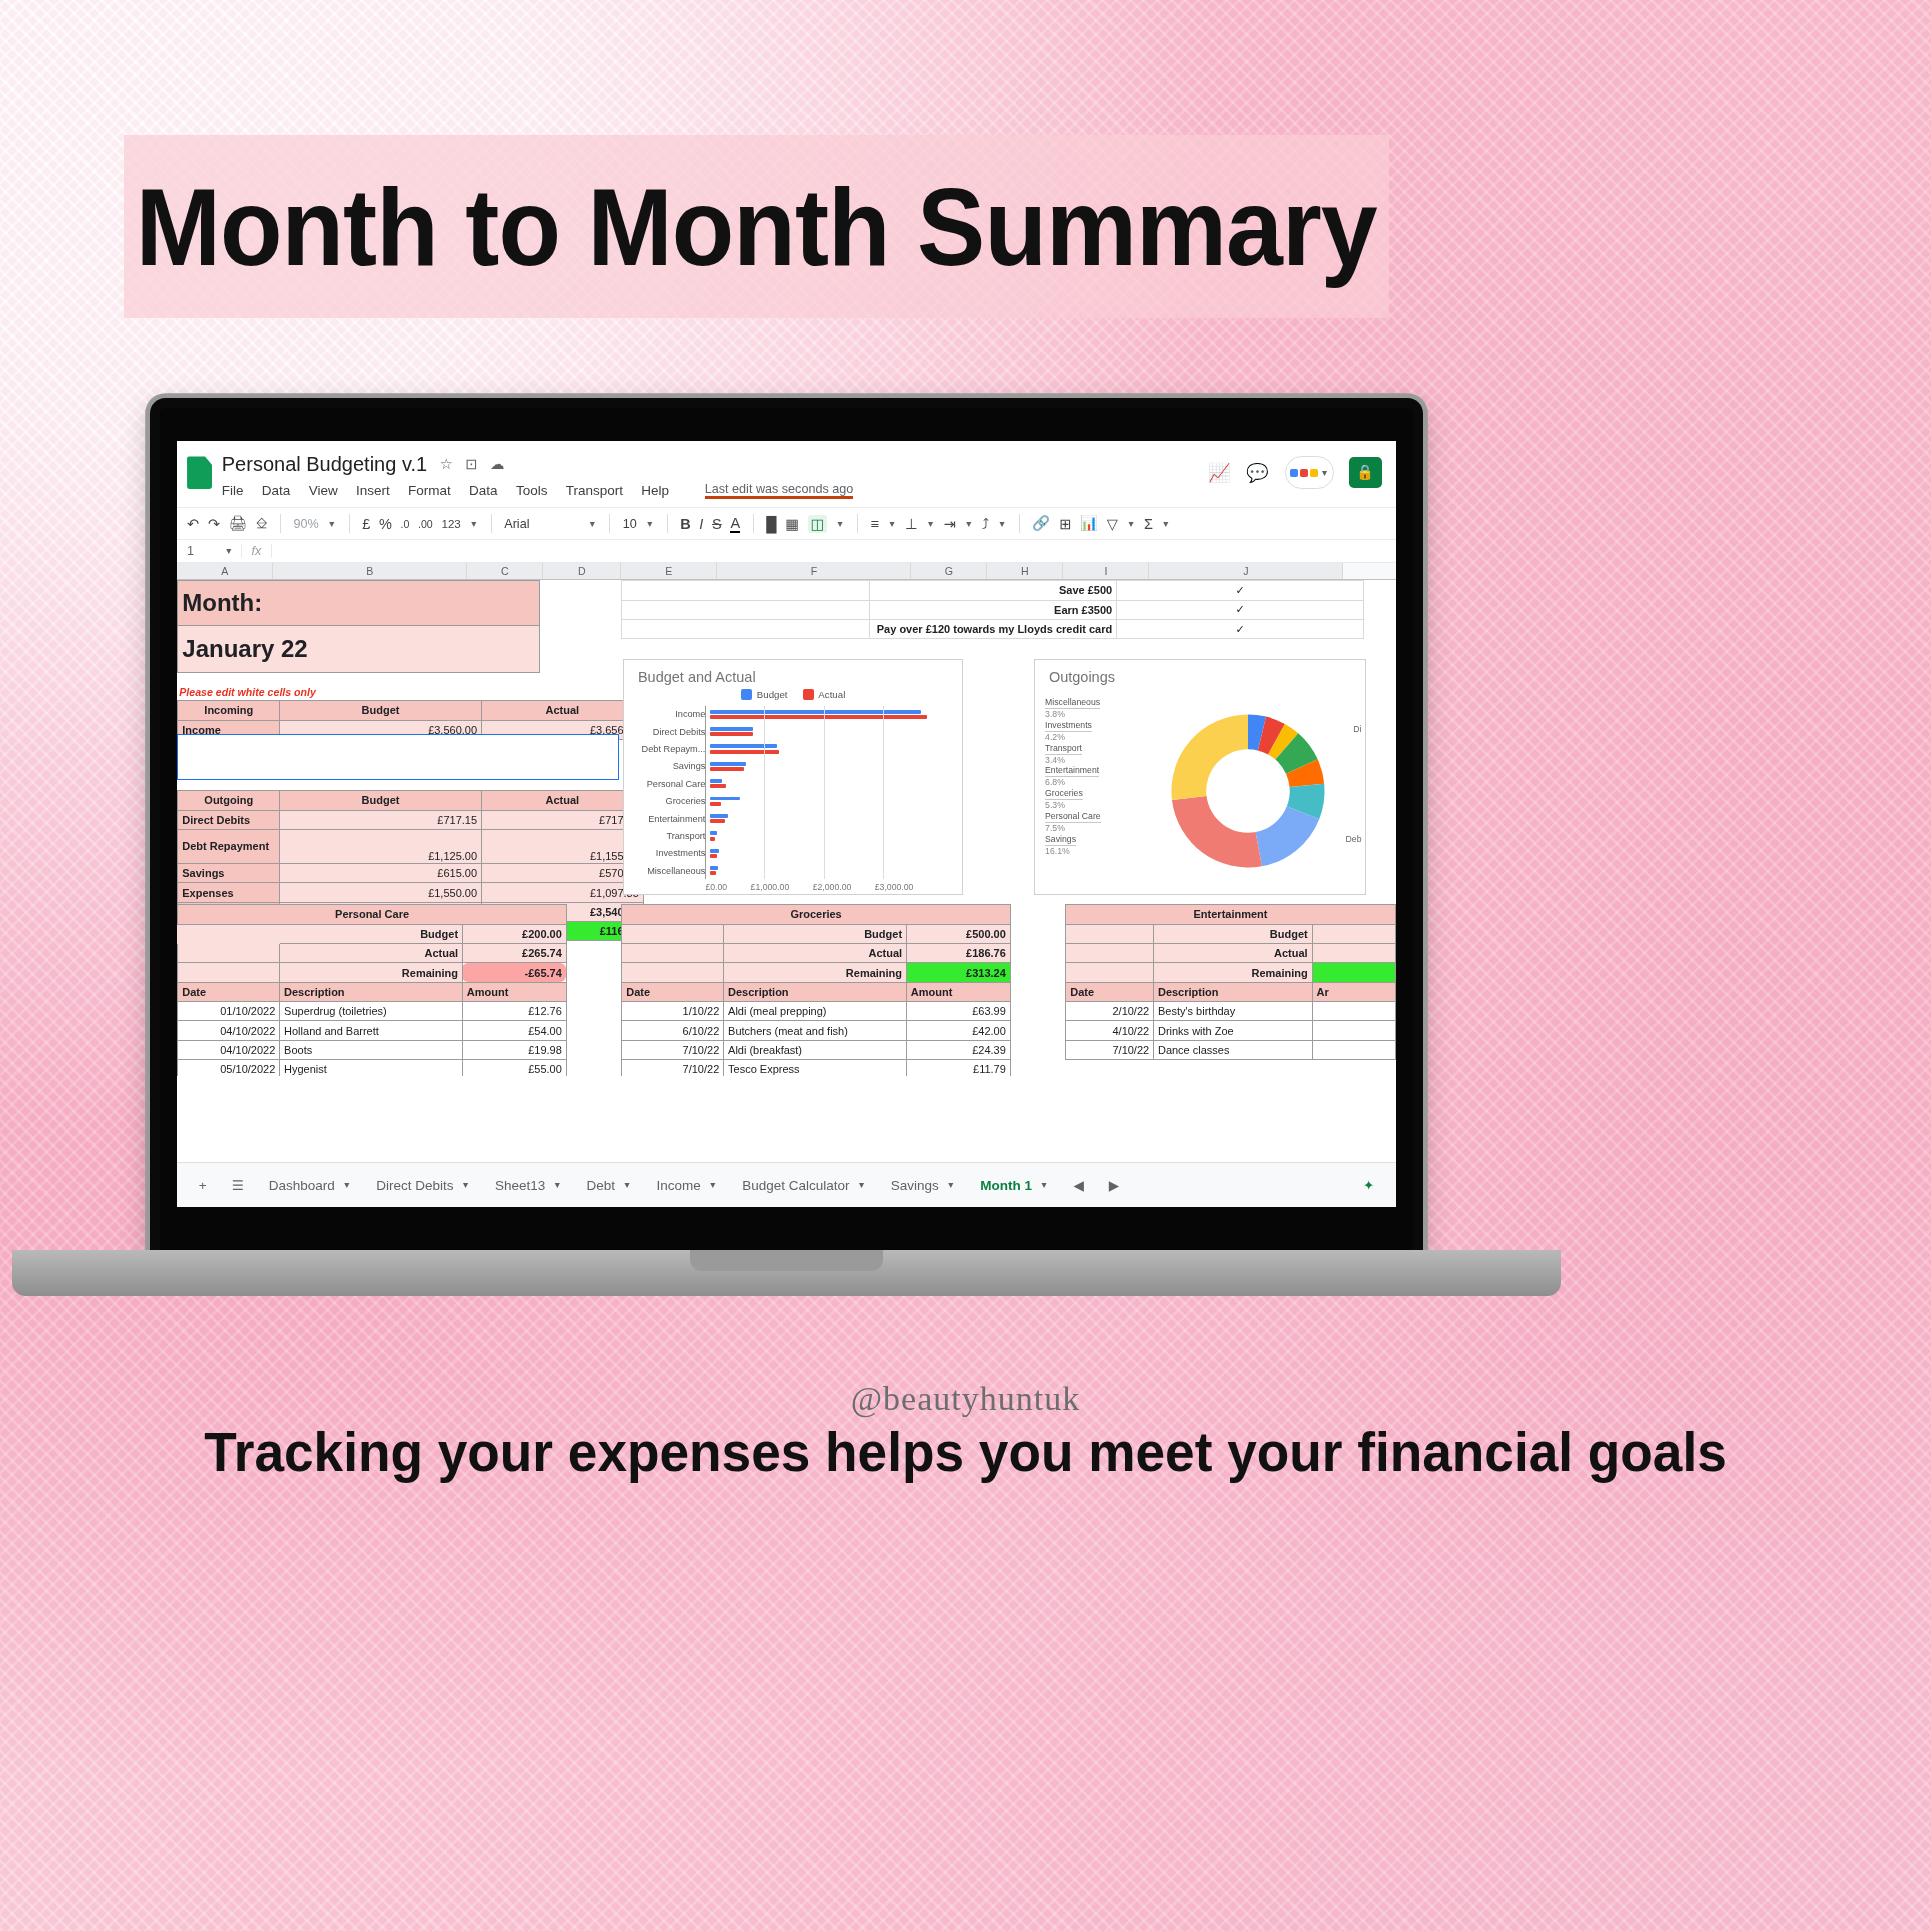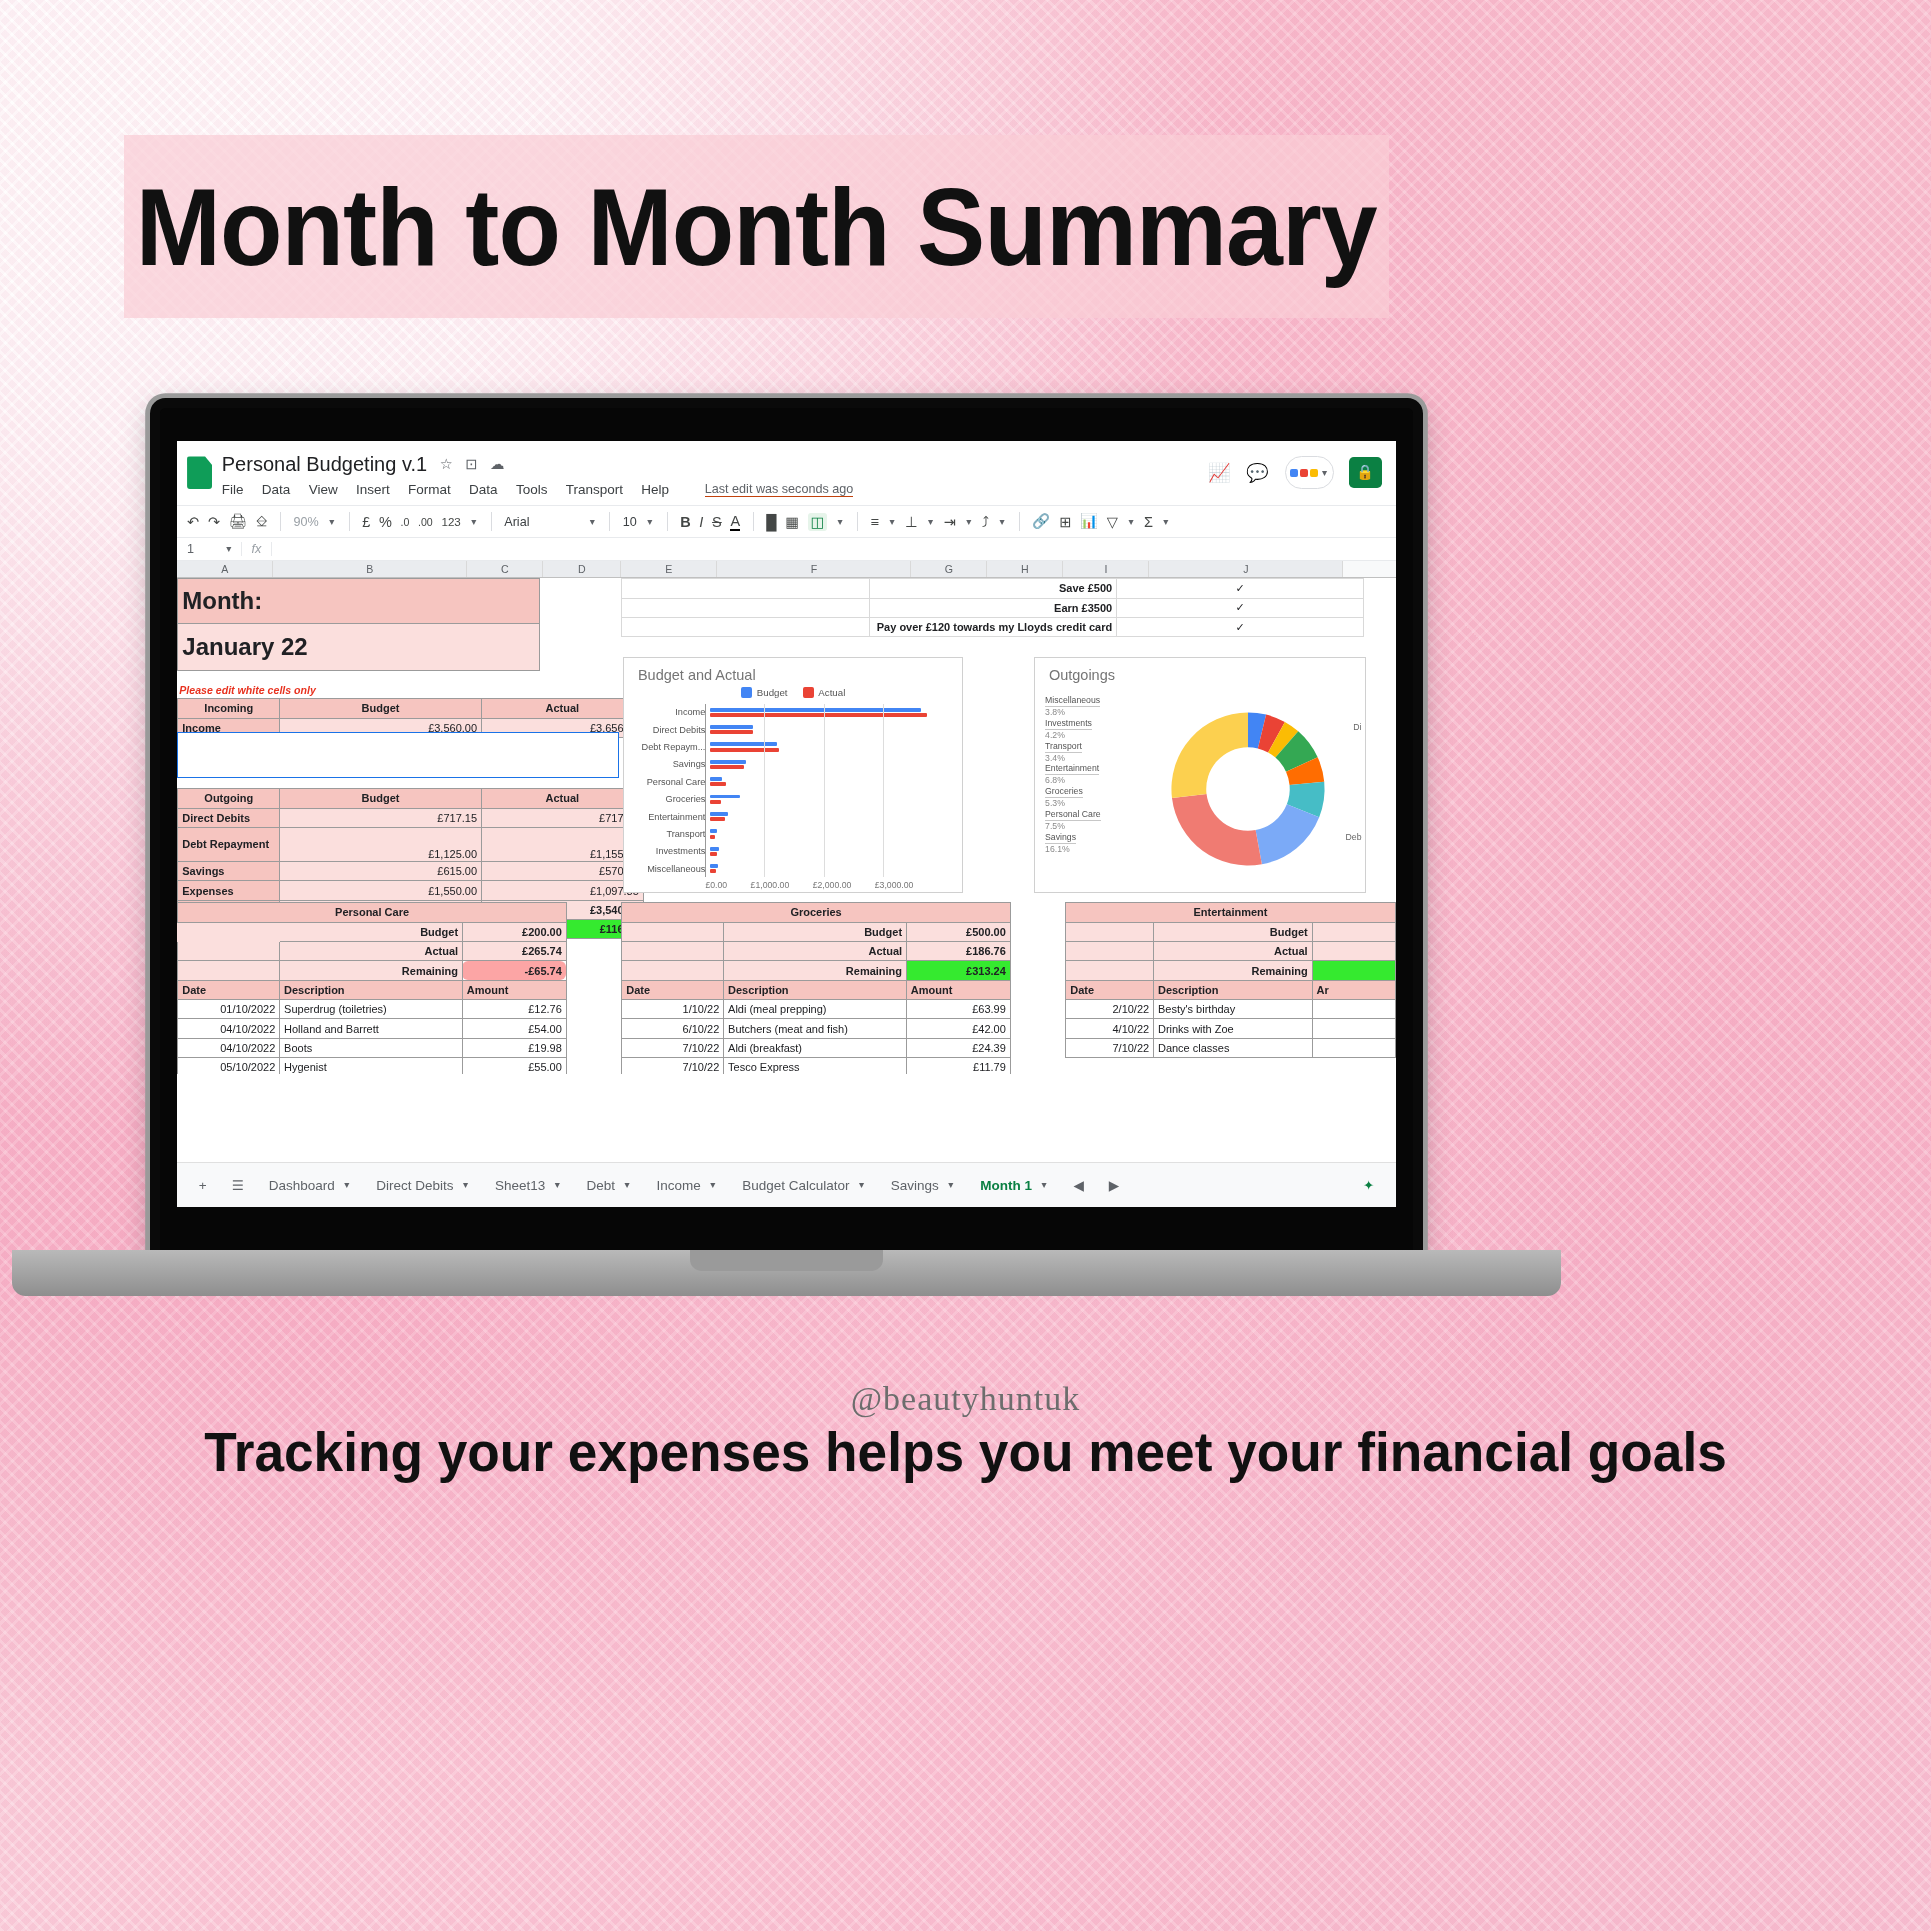--- a/index.html
+++ b/index.html
@@ -60,21 +60,21 @@
   
   .gs{font-size:12.6px;color:#202124;position:relative;height:100%;}
   .gs-top{display:flex;padding:11.6px 13.5px 0 9.7px;gap:9.7px;}
   .gs-logo{width:25px;height:33px;background:#0f9d58;border-radius:2.9px;flex:0 0 25px;margin-top:3.9px;
            clip-path:polygon(0 0,72% 0,100% 26%,100% 100%,0 100%);}
   .gs-titlewrap{flex:1;min-width:0;}
   .gs-titlerow{display:flex;align-items:center;gap:12.6px;}
   .gs-title{font-size:20px;color:#202124;white-space:nowrap;}
   .ic{color:#5f6368;font-size:14.5px;line-height:1;cursor:pointer;}
   .gs-menu{display:flex;gap:18.3px;margin-top:6.8px;font-size:13.5px;color:#3c4043;align-items:center;}
-  .gs-lastedit{color:#5f6368;font-size:12.6px;border-bottom:1px solid #c2410c;margin-left:17.4px;}
+  .gs-lastedit{color:#5f6368;font-size:12.6px;border-bottom:3px solid #c2410c;margin-left:17.4px;}
   .gs-topright{position:absolute;right:13.5px;top:15.4px;display:flex;align-items:center;gap:15.4px;}
   .tr-ic{color:#5f6368;font-size:18.3px;}
   .avatar{width:39px;height:31px;border-radius:17.4px;border:1px solid #dadce0;display:flex;align-items:center;
           justify-content:center;gap:1.9px;padding:0 3.9px;}
   .av-sq{width:8.7px;height:8.7px;border-radius:1.9px;}
   .lockbtn{background:#0b8043;width:33px;height:31px;border-radius:4.8px;display:flex;align-items:center;justify-content:center;color:#fff;font-size:14.5px;}
   .gs-toolbar{display:flex;align-items:center;gap:8.7px;padding:5.8px 9.7px;border-top:1px solid #e8eaed;margin-top:7.7px;
               font-size:13.5px;color:#444746;white-space:nowrap;overflow:hidden;}
   .tb{color:#444746;font-size:14.5px;}
   .tb-sep{width:1px;height:19.3px;background:#dadce0;margin:0 3.9px;}

